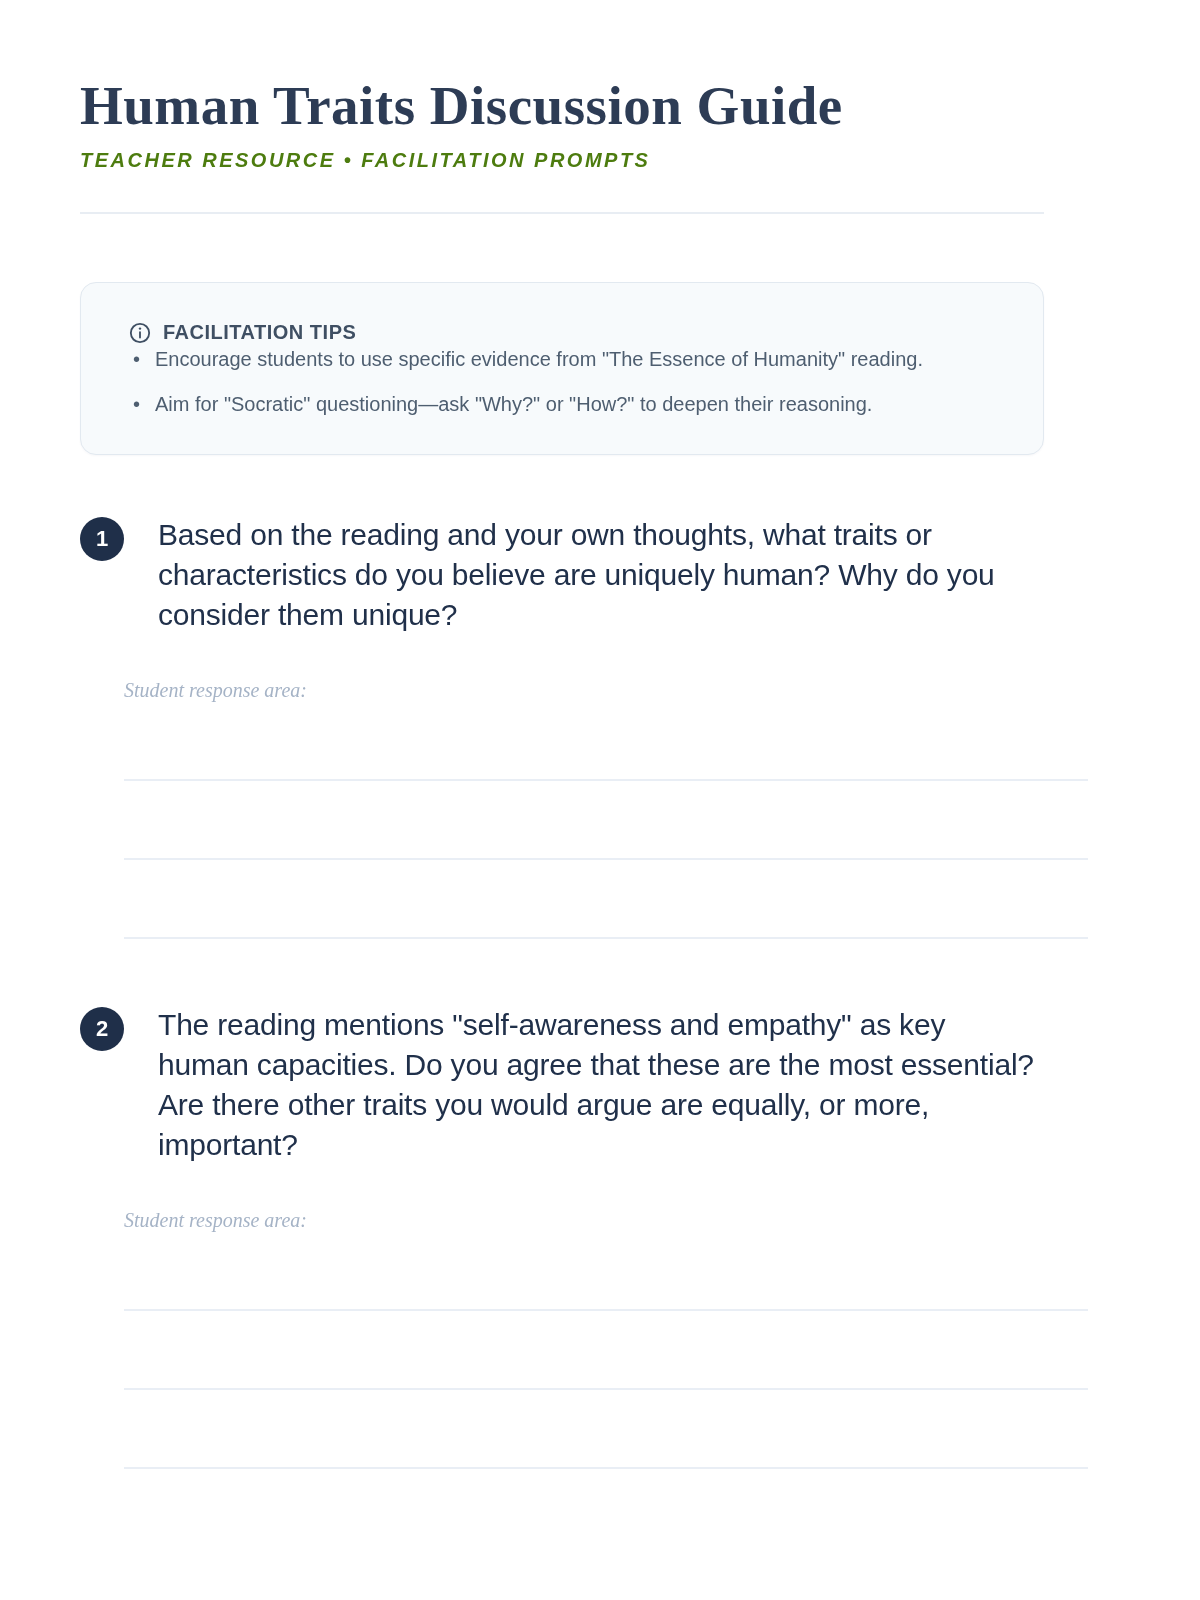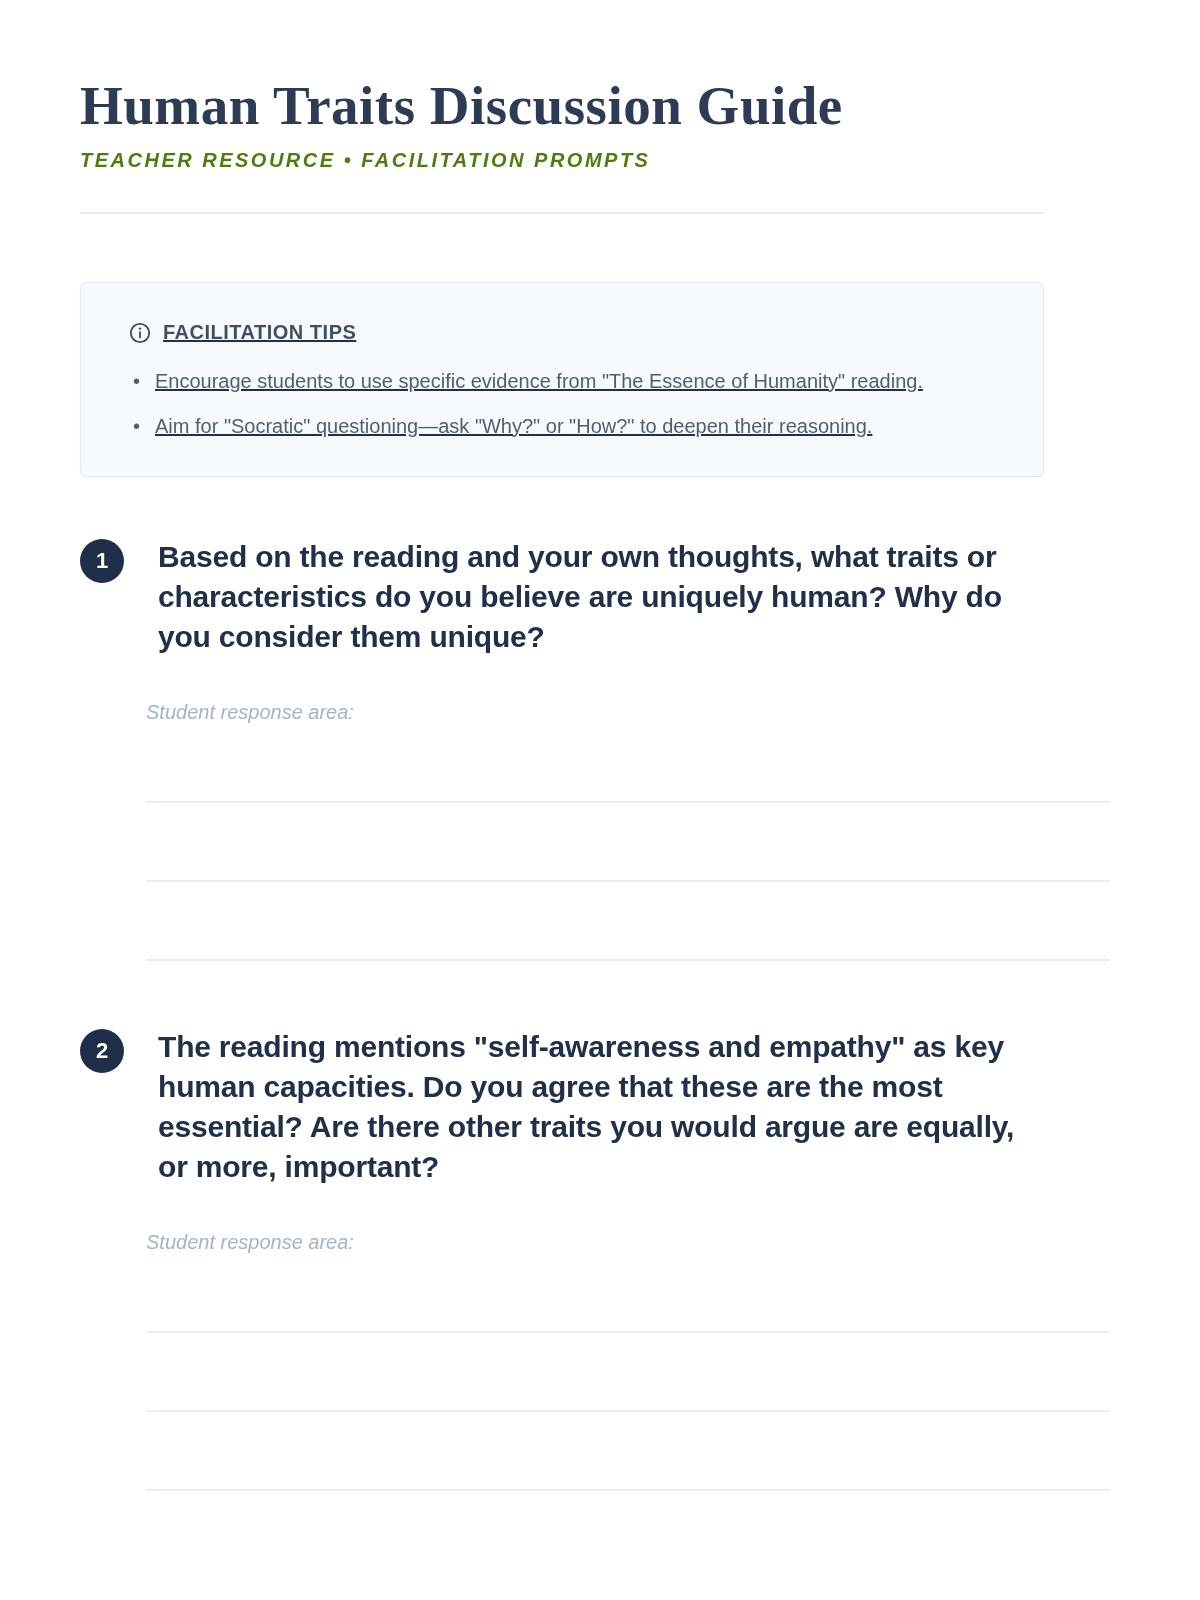--- a/index.html
+++ b/index.html
@@ -39,45 +39,43 @@
     margin-top: 40px;
     border: none;
     border-top: 2px solid #e8edf3;
   }
 
   
   .tips-box {
     margin-top: 68px;
     background: #f7fafc;
     border: 1px solid #e2e9f0;
-    border-radius: 6px;
+    border-radius: 16px;
     padding: 38px 40px 34px 40px;
     box-shadow: 0 1px 2px rgba(40,60,90,0.04);
-    text-decoration: underline;
   }
   .tips-heading-row {
     display: flex;
     align-items: center;
     gap: 12px;
     padding-left: 8px;
   }
   .info-icon {
     width: 22px;
     height: 22px;
     flex: 0 0 auto;
     color: #3f4f63;
   }
   .tips-heading {
     font-size: 20px;
     font-weight: bold;
     letter-spacing: 0.5px;
     color: #3f4f63;
   }
   .tips-list {
-    margin-top: 22px;
     list-style: none;
   }
   .tips-list li {
     position: relative;
     max-width: 880px;
     padding-left: 34px;
     margin-bottom: 14px;
     font-size: 20px;
     line-height: 31px;
     color: #4e5e70;
@@ -109,27 +107,27 @@
     color: #ffffff;
     font-size: 22px;
     font-weight: bold;
     display: flex;
     align-items: center;
     justify-content: center;
     margin-top: 2px;
   }
   .question-text {
     font-size: 30px;
-    font-weight: bold;
+    font-weight: normal;
     line-height: 40px;
     color: #20304a;
     max-width: 940px;
     letter-spacing: -0.2px;
   }
-  .response-area { margin-left: 66px; }
+  .response-area { margin-left: 44px; font-family: Liberation Serif, serif; }
   .response-label {
     margin-top: 44px;
     font-size: 20px;
     font-style: italic;
     color: #a5b3c6;
   }
   .response-lines { width: 964px; }
   .response-line {
     height: 79px;
     border-bottom: 2px solid #e9eef5;

